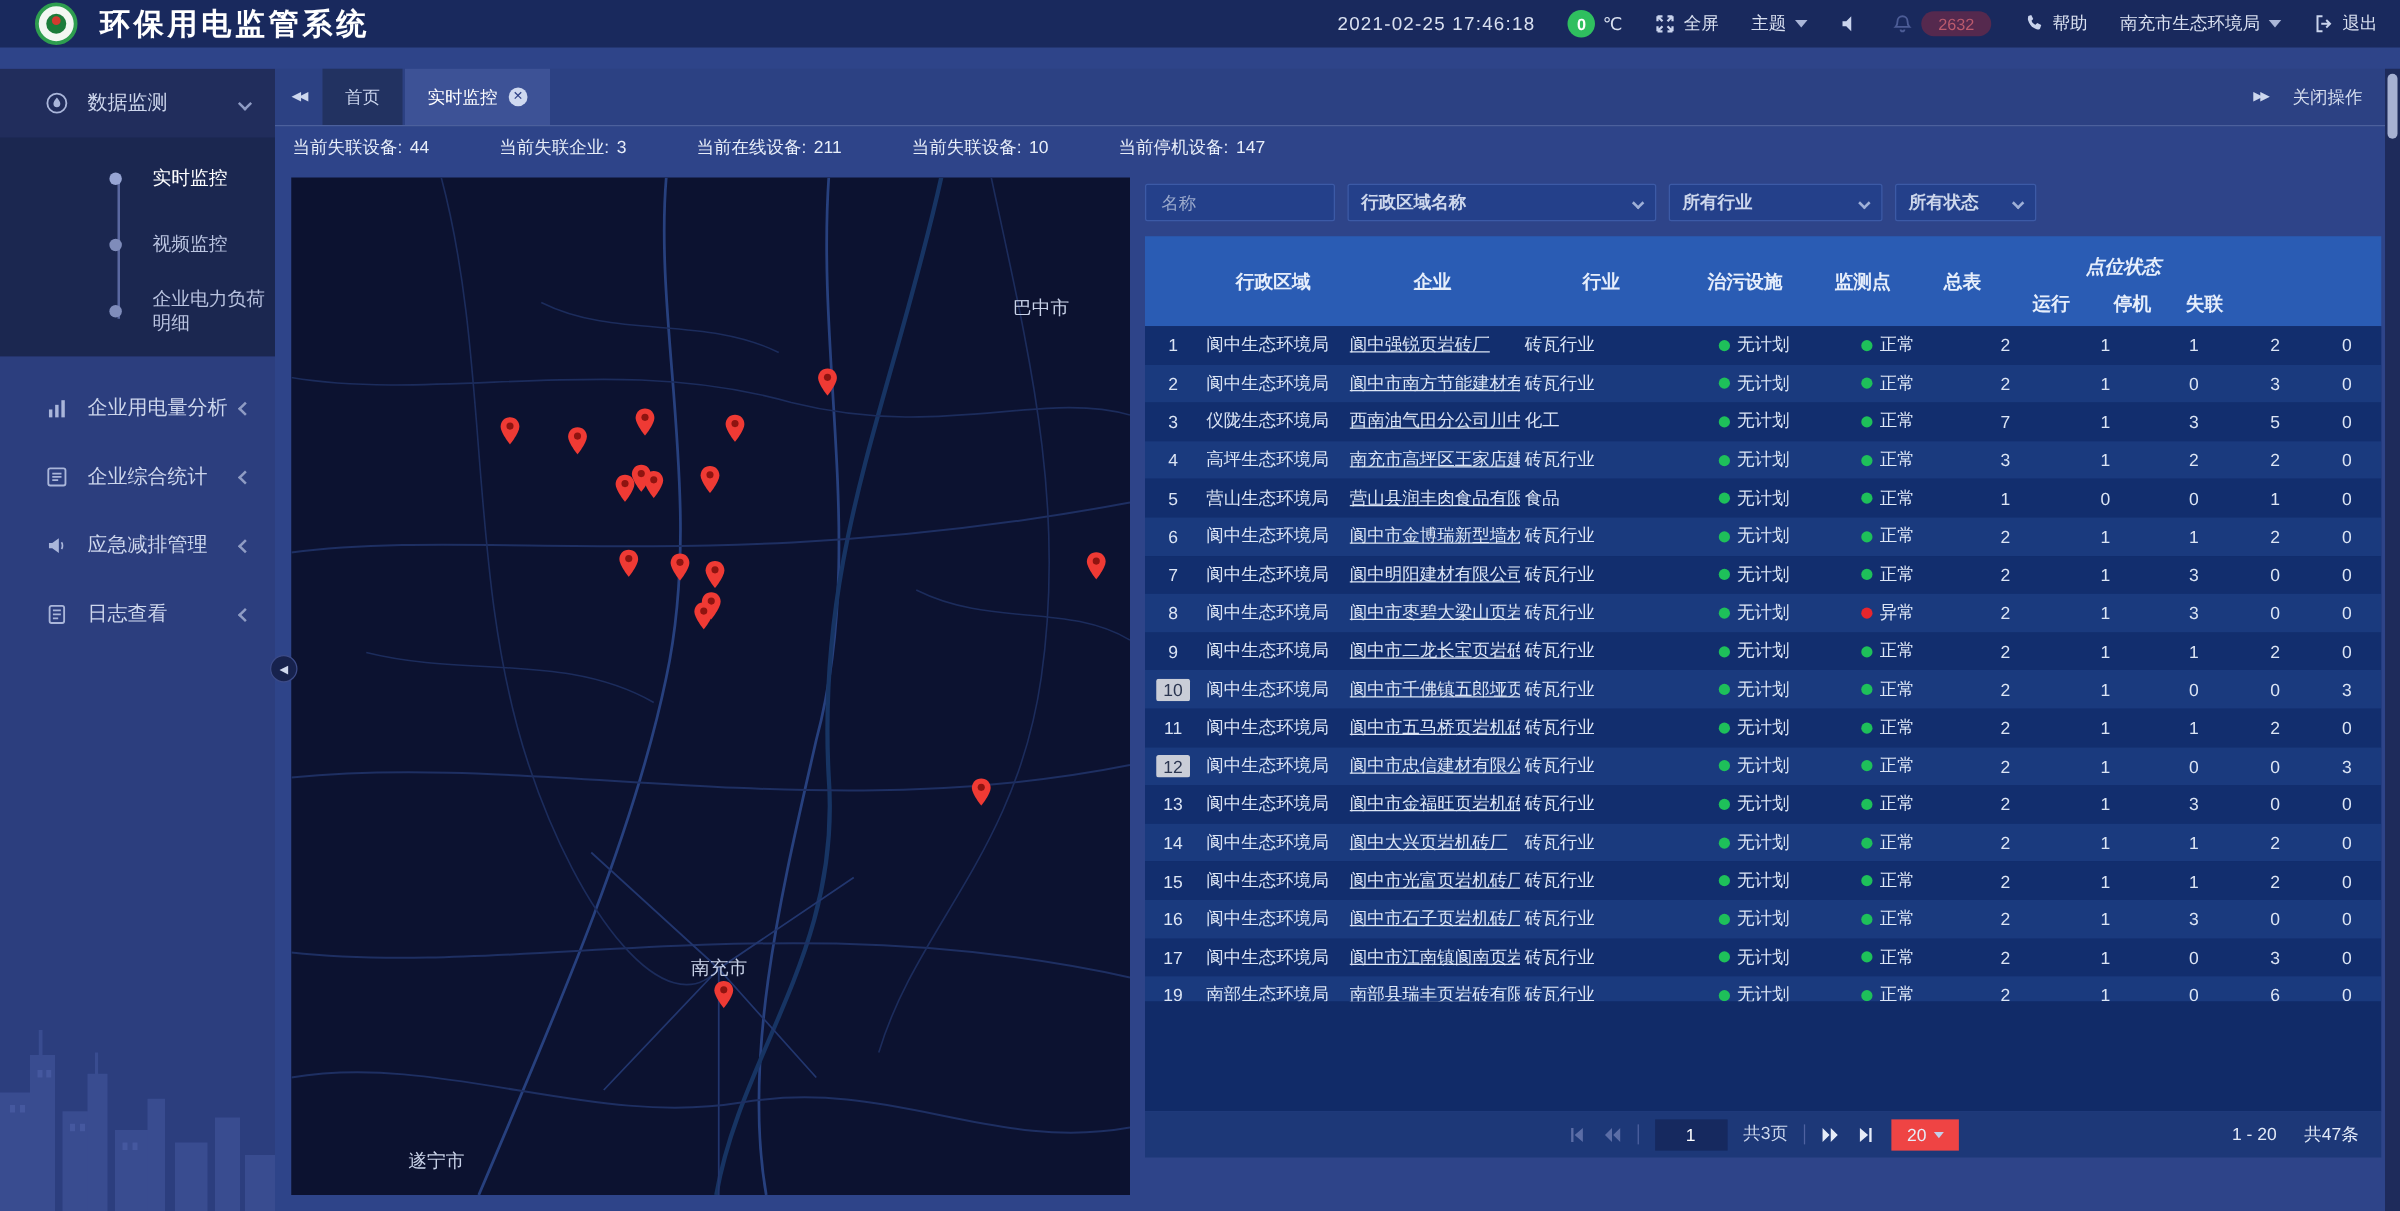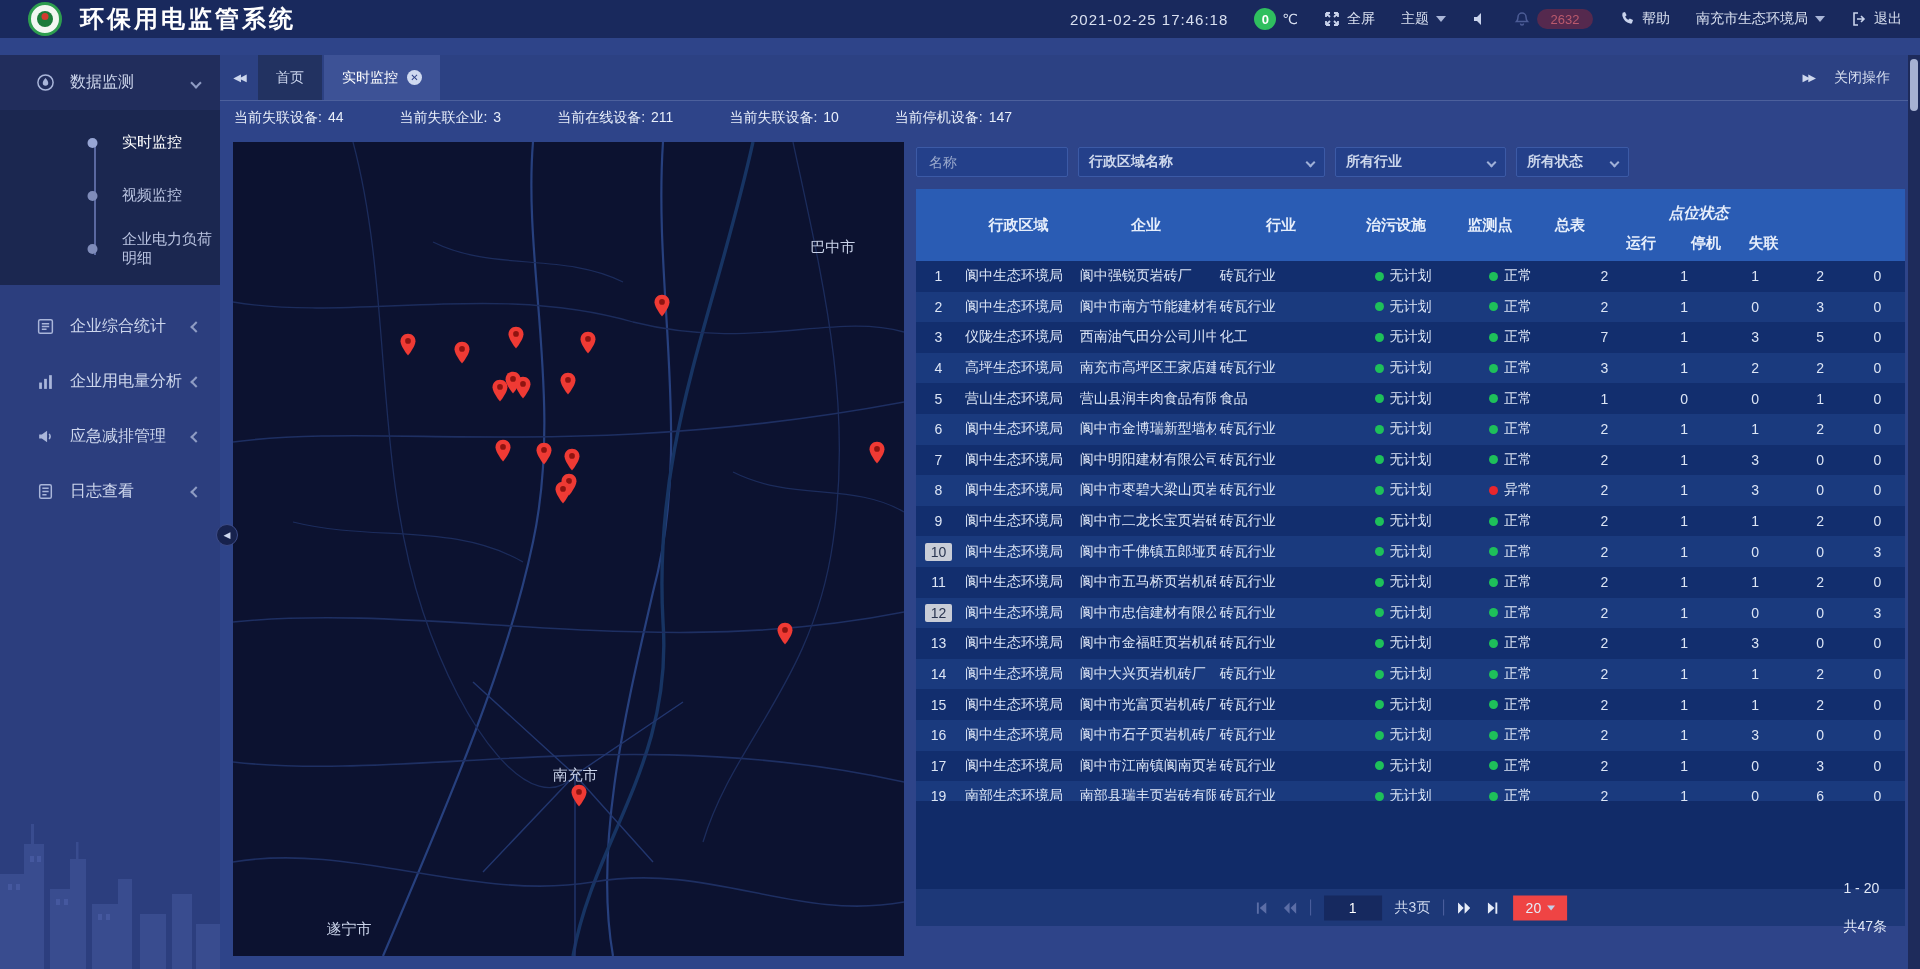--- a/index.html
+++ b/index.html
@@ -71,21 +71,21 @@
   .f-select .lbl{flex:1;font-weight:bold;}
   .w-region{width:247px;}.w-industry{width:171px;}.w-status{width:113px;}
 
   .table-wrap{position:absolute;top:42px;left:0;width:989px;}
   .thead{height:72px;background:#2a5cb4;display:flex;color:#e6eefb;font-weight:bold;font-size:15px;}
   .th{display:flex;align-items:center;justify-content:center;height:72px;}
   .thgroup{display:flex;flex-direction:column;width:185px;}
   .thgroup .gtitle{height:36px;display:flex;align-items:flex-end;justify-content:center;font-style:italic;padding-bottom:2px;}
   .thgroup .gsub{height:36px;display:flex;}
   .thgroup .gsub .th{height:36px;}
-  .c0{width:45px;}.c1{width:115px;}.c2{width:140px;}.c3{width:130px;}.c4{width:115px;}
+  .c0{width:45px;}.c1{width:115px;}.c2{width:140px;text-decoration:underline;}.c3{width:130px;}.c4{width:115px;}
   .c5{width:100px;}.c6{width:88px;}.c7{width:72px;}.c8{width:70px;}.c9{width:60px;}.c10{width:55px;}
 
   .tbody{height:628px;background:#112b68;overflow:hidden;}
   .rows-clip{height:540px;overflow:hidden;}
   .row{display:flex;height:30.6px;align-items:center;font-size:14px;color:#dce5f5;}
   .row:nth-child(odd){background:#122e6e;}
   .row:nth-child(even){background:#1a3a7e;}
   .cell{overflow:hidden;white-space:nowrap;}
   .cell.num{text-align:center;}
   .cell.txt{padding-left:4px;}
@@ -95,21 +95,21 @@
   .dot{width:9px;height:9px;border-radius:50%;display:inline-block;flex:0 0 auto;}
 
   .pager{height:37px;background:#1d3878;position:relative;color:#cfd9ee;font-size:14px;}
   .pg-center{position:absolute;left:50%;top:50%;transform:translate(-50%,-50%);display:flex;align-items:center;gap:13px;}
   .pg-ic{width:15px;height:15px;}
   .pg-ic svg{width:100%;height:100%;display:block;}
   .pg-divider{width:1px;height:16px;background:#4f62a0;}
   .pg-box{width:58px;height:25px;background:#16295f;color:#fff;display:flex;align-items:center;justify-content:center;}
   .pg-size{width:54px;height:25px;background:#ef4444;color:#e6ecf8;display:flex;align-items:center;justify-content:center;gap:6px;}
   .pg-size .caret{border-top-color:#c4cfe8;border-left-width:4px;border-right-width:4px;border-top-width:5px;}
-  .pg-right{position:absolute;right:18px;top:50%;transform:translateY(-50%);display:flex;gap:22px;color:#e2e9f7;flex-direction:column;}
+  .pg-right{position:absolute;right:18px;top:50%;transform:translateY(-50%);display:flex;gap:22px;color:#e2e9f7;}
 
   
   .scrollbar{position:absolute;right:0;top:55px;width:12px;bottom:0;background:#1e2b5b;}
   .scroll-thumb{position:absolute;top:4px;left:2px;width:8px;height:52px;border-radius:4px;background:#a6b1d2;}
 </style>
 </head>
 <body>
 
 <div class="app">
 
@@ -198,37 +198,37 @@
         <div class="submenu-item">
           <span class="bullet"></span>
           <span>企业电力负荷明细</span>
         </div>
       </div>
     </div>
 
     <div style="height:14px"></div>
     <div class="menu-group">
       <span class="gicon">
-        <svg viewBox="0 0 18 18" fill="none" stroke="currentColor" stroke-width="1.4">
-            <rect x="2.5" y="2.5" width="13" height="13" rx="1.5"></rect>
-            <path d="M5.5 6.5h7M5.5 9h7M5.5 11.5h4.5"></path>
-          </svg>
-      </span>
-      <span class="glabel">企业综合统计</span>
-      <span class="chev left"></span>
-    </div>
-    <div class="menu-group">
-      <span class="gicon">
         <svg viewBox="0 0 18 18" fill="currentColor">
             <rect x="3" y="10" width="2.6" height="6"></rect>
             <rect x="7.7" y="6.5" width="2.6" height="9.5"></rect>
             <rect x="12.4" y="3" width="2.6" height="13"></rect>
           </svg>
       </span>
       <span class="glabel">企业用电量分析</span>
+      <span class="chev left"></span>
+    </div>
+    <div class="menu-group">
+      <span class="gicon">
+        <svg viewBox="0 0 18 18" fill="none" stroke="currentColor" stroke-width="1.4">
+            <rect x="2.5" y="2.5" width="13" height="13" rx="1.5"></rect>
+            <path d="M5.5 6.5h7M5.5 9h7M5.5 11.5h4.5"></path>
+          </svg>
+      </span>
+      <span class="glabel">企业综合统计</span>
       <span class="chev left"></span>
     </div>
     <div class="menu-group">
       <span class="gicon">
         <svg viewBox="0 0 18 18" fill="currentColor">
             <path d="M3 7v4h2.5l5 3.5v-11L5.5 7z"></path>
             <path d="M12.5 6.5c1 1.3 1 3.7 0 5" fill="none" stroke="currentColor" stroke-width="1.3"></path>
           </svg>
       </span>
       <span class="glabel">应急减排管理</span>

